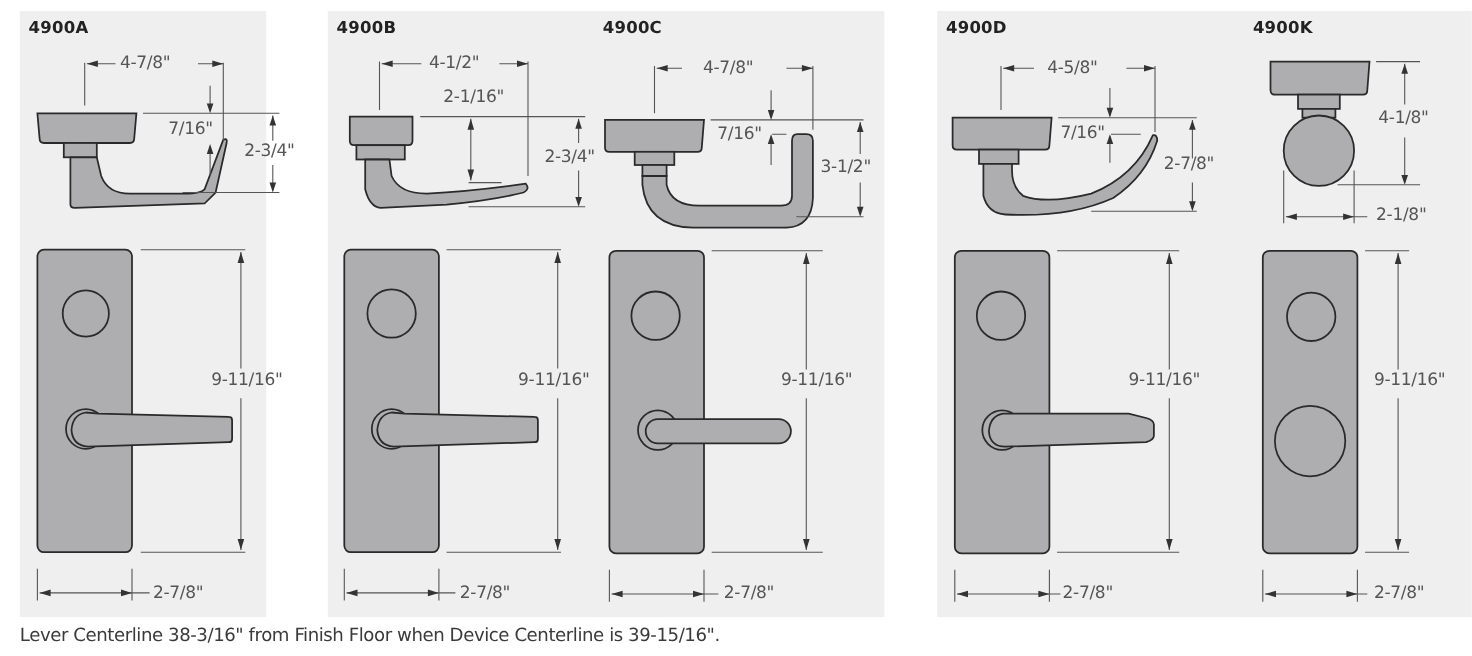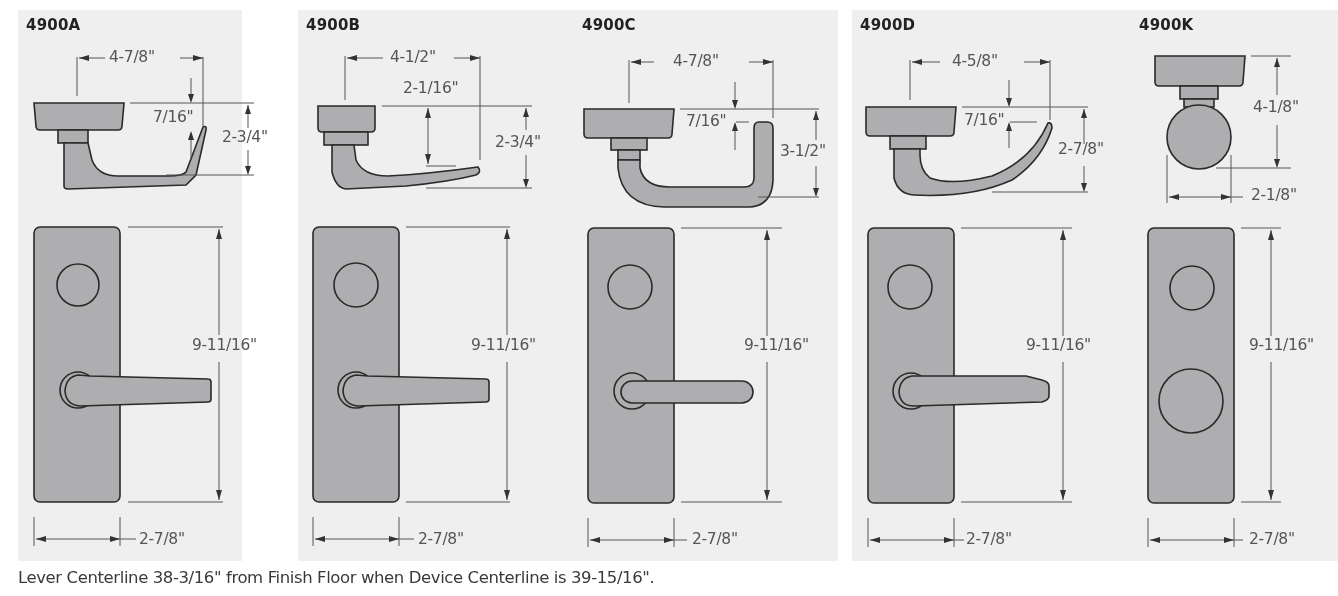--- a/index.html
+++ b/index.html
@@ -103,21 +103,21 @@
       <polygon class="ar" points="101,529 91,526 91,532"></polygon>
   </svg>
   <div class="title">4900B</div>
   <div class="dim" style="left:92px;top:38px;">4-1/2"</div>
   <div class="dim" style="left:105px;top:69px;">2-1/16"</div>
   <div class="dim" style="left:197px;top:123px;">2-3/4"</div>
   <div class="dim" style="left:173px;top:326px;">9-11/16"</div>
   <div class="dim" style="left:120px;top:520px;">2-7/8"</div>
 </div>
 
-<div class="panel" style="left:574px;width:264px;">
+<div class="panel" style="left:540px;width:264px;">
   <svg width="264" height="551">
     <path class="part" d="M10 99 L100 99 L98 124 Q98 128 94 128 L14 128 Q10 128 10 124 Z"></path>
     <rect class="part" x="37" y="128" width="36" height="12"></rect>
     <rect class="part" x="44" y="140" width="22" height="10"></rect>
     <path class="part" d="M44 150 L44 158 Q48 196 90 197 L175 197 Q198 196 199 170 L199 118 Q199 112 193 112 L185 112 Q180 112 180 118 L180 168 Q180 177 170 177 L96 177 Q70 177 66 158 L66 150 Z"></path>
     <line class="dl" x1="55" y1="50" x2="55" y2="93"></line>
     <line class="dl" x1="199" y1="50" x2="199" y2="108"></line>
     <line class="dl" x1="57" y1="52" x2="80" y2="52"></line>
       <polygon class="ar" points="57,52 67,49 67,55"></polygon>
     <line class="dl" x1="175" y1="52" x2="199" y2="52"></line>

